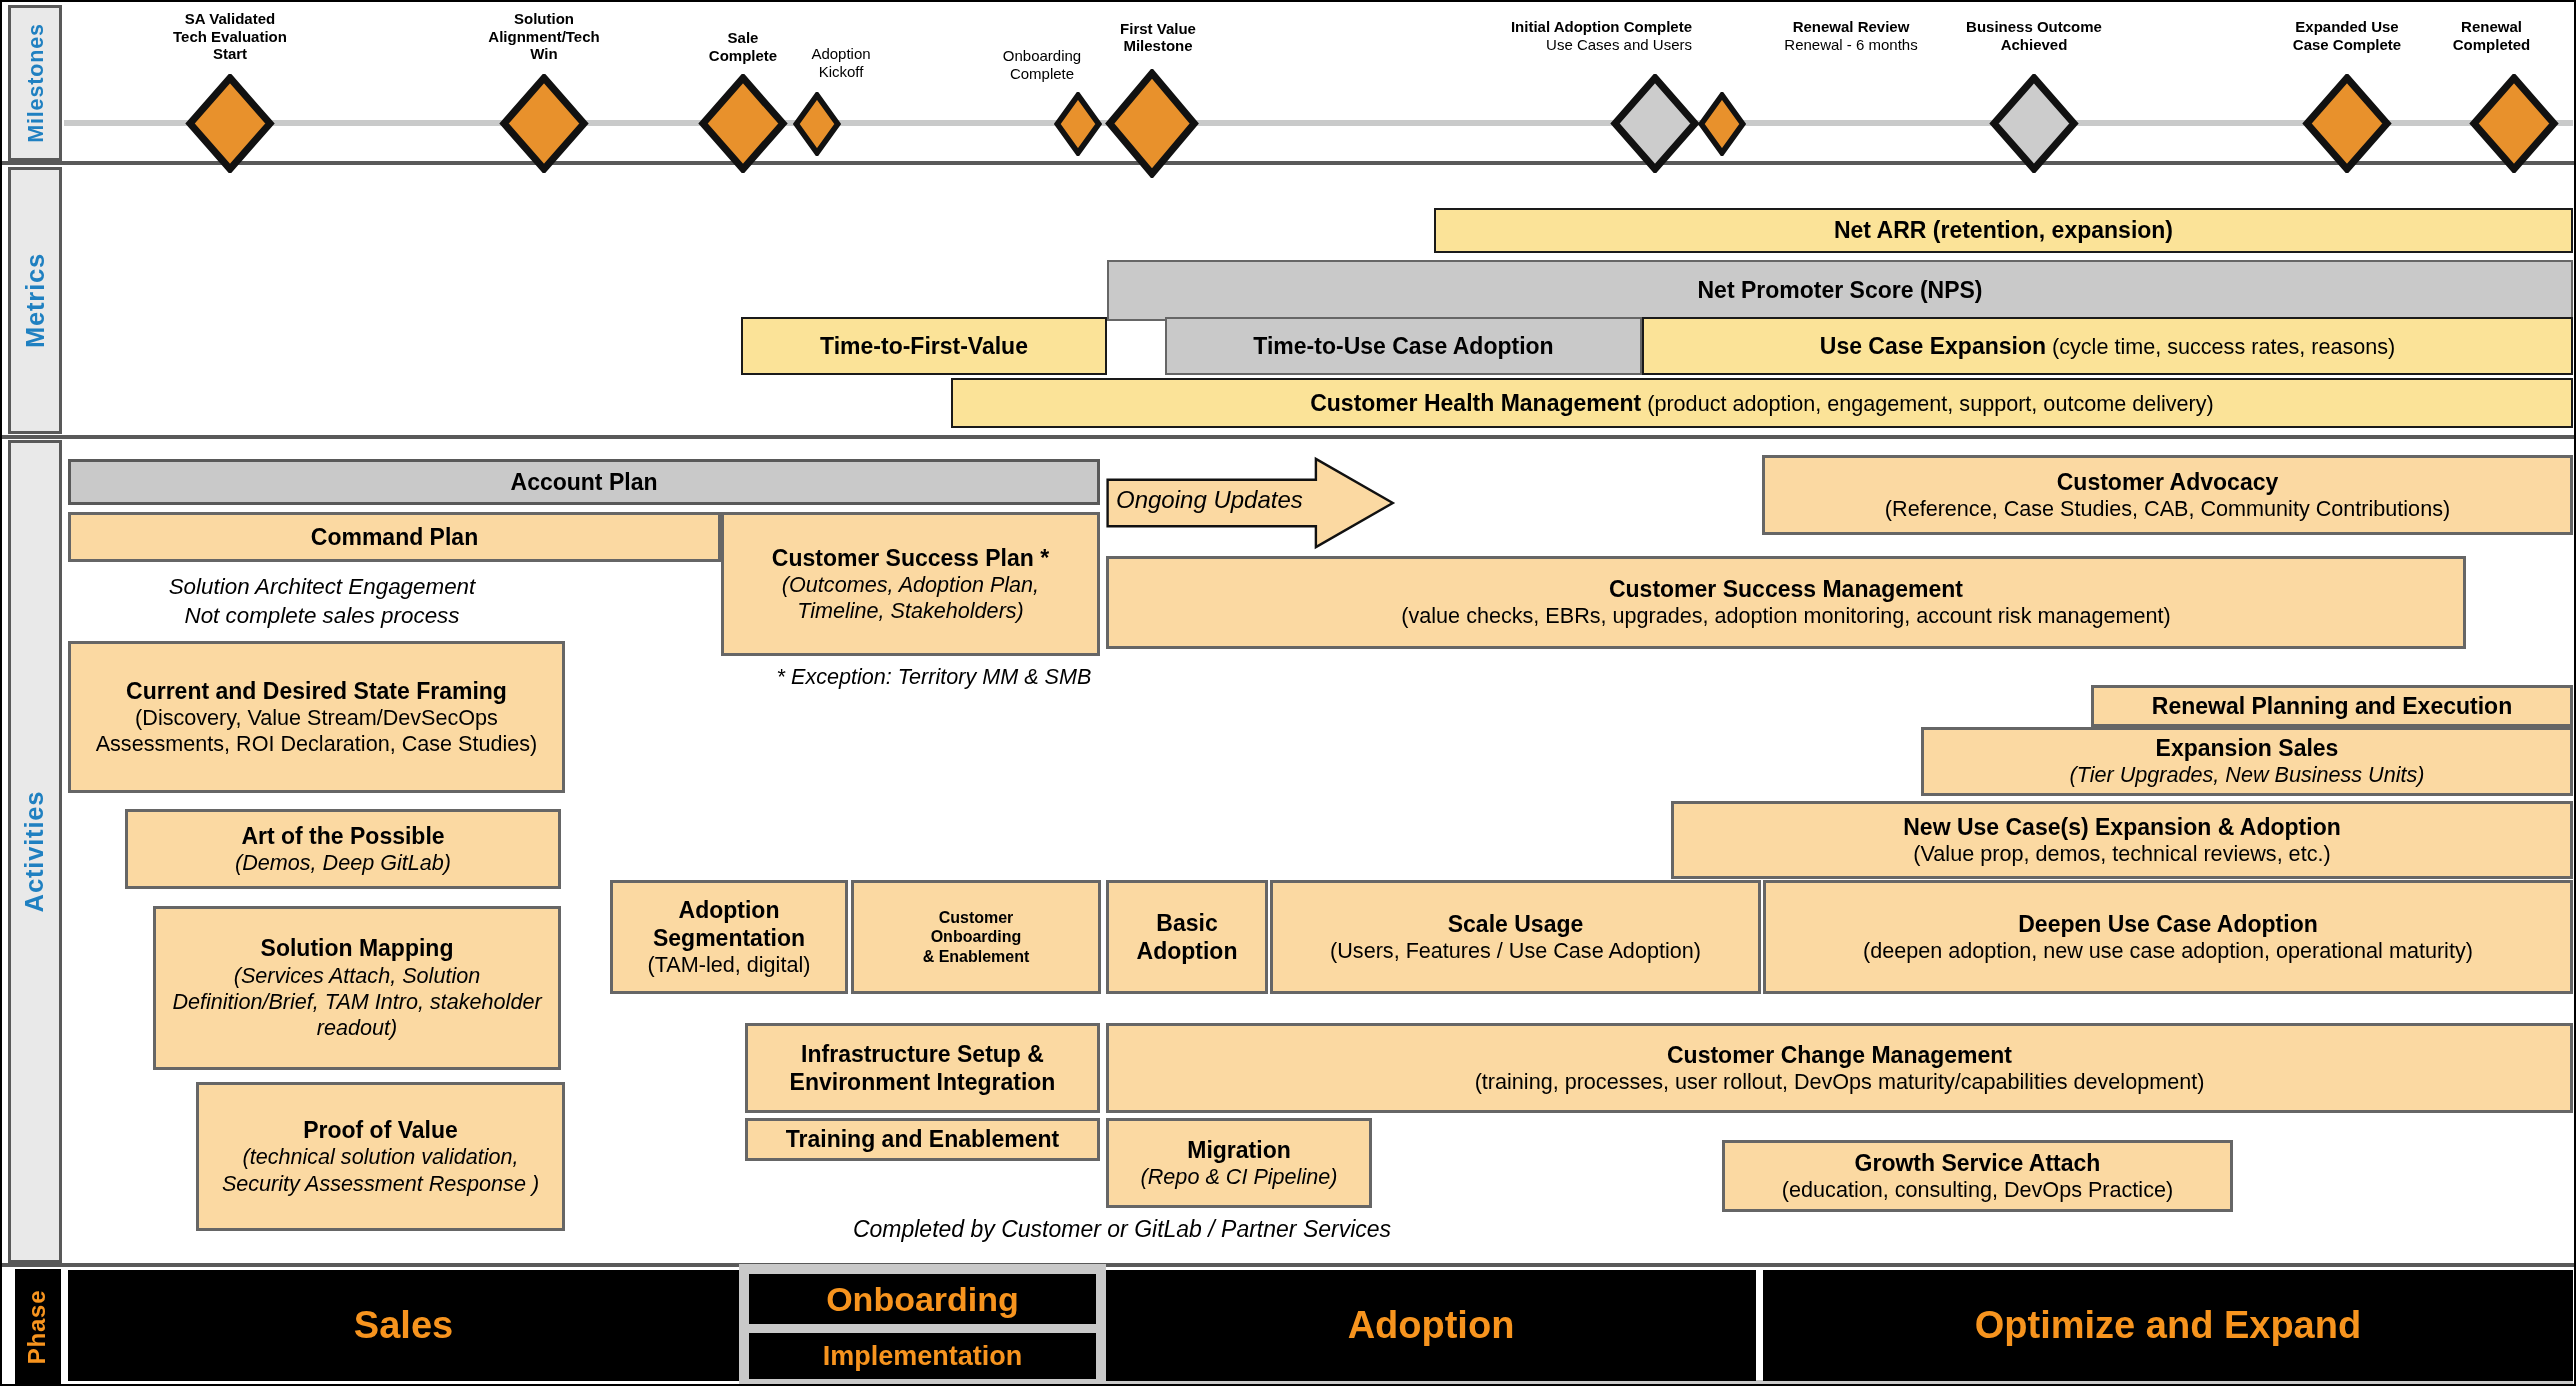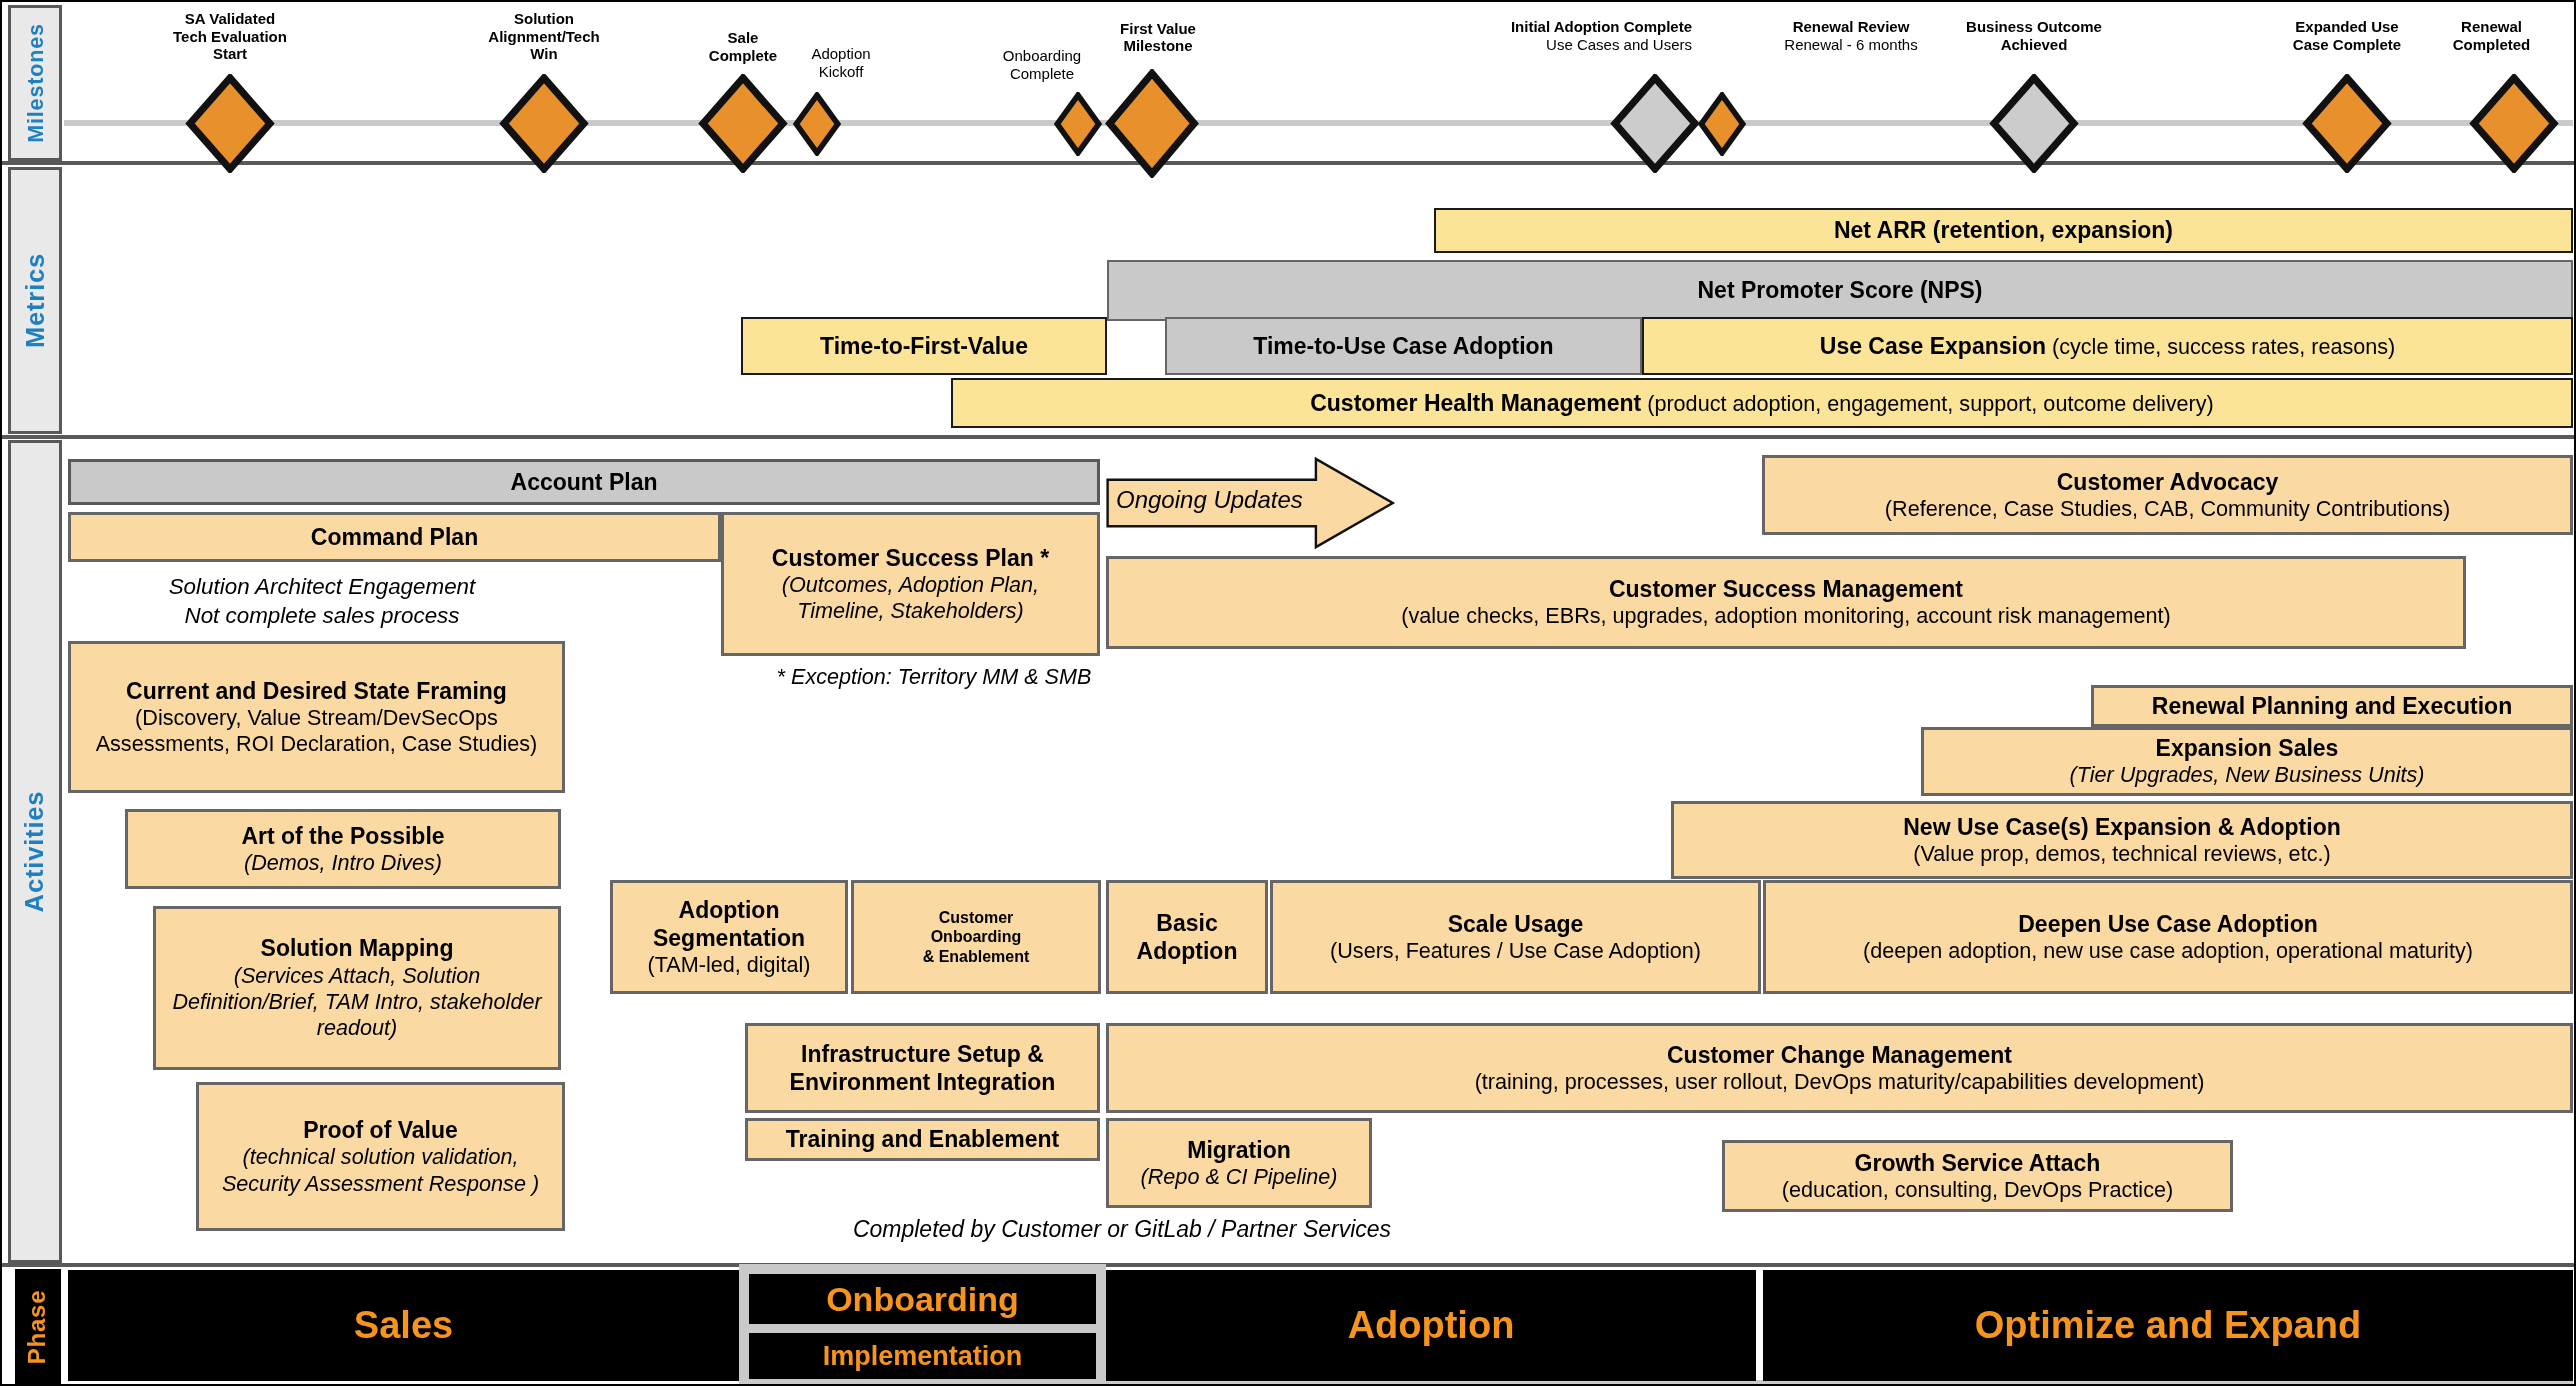--- a/index.html
+++ b/index.html
@@ -214,21 +214,21 @@
   <div class="box peach" style="left:2089px;top:683px;width:482px;height:42px">
     <div class="bt">Renewal Planning and Execution</div>
   </div>
   <div class="box peach" style="left:1919px;top:725px;width:652px;height:69px">
     <div class="bt">Expansion Sales</div>
     <div class="sub it">(Tier Upgrades, New Business Units)</div>
   </div>
 
   <div class="box peach" style="left:123px;top:807px;width:436px;height:80px">
     <div class="bt">Art of the Possible</div>
-    <div class="sub it">(Demos, Intro Dives)</div>
+    <div class="sub it">(Demos, Deep GitLab)</div>
   </div>
 
   <div class="box peach" style="left:1669px;top:799px;width:902px;height:78px">
     <div class="bt">New Use Case(s) Expansion &amp; Adoption</div>
     <div class="sub">(Value prop, demos, technical reviews, etc.)</div>
   </div>
 
   <div class="box peach" style="left:608px;top:878px;width:238px;height:114px">
     <div class="bt pre">Adoption
 Segmentation</div>

